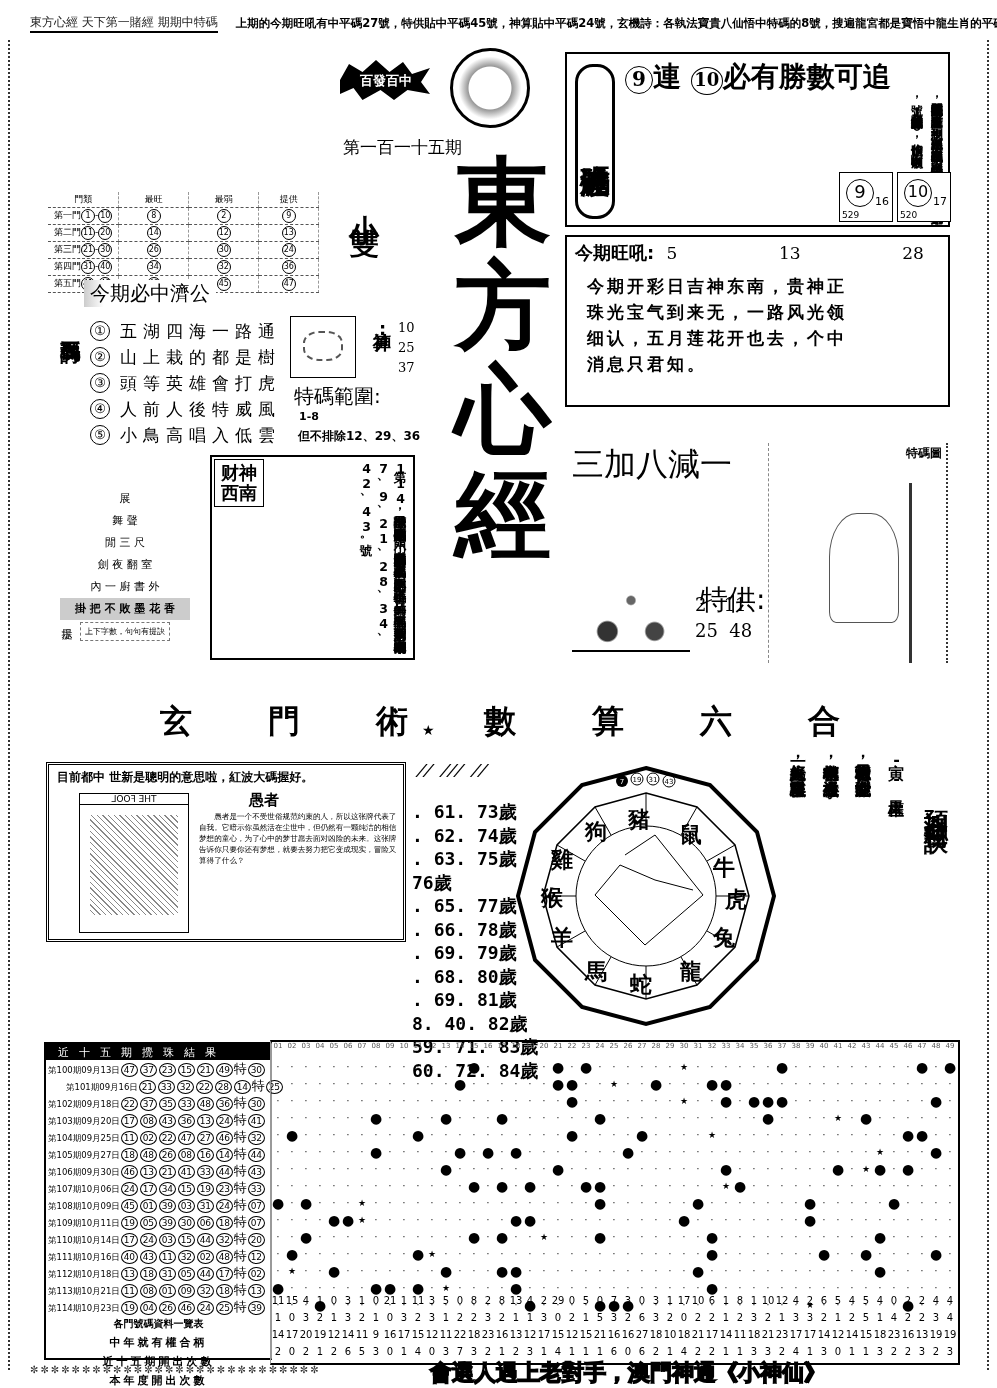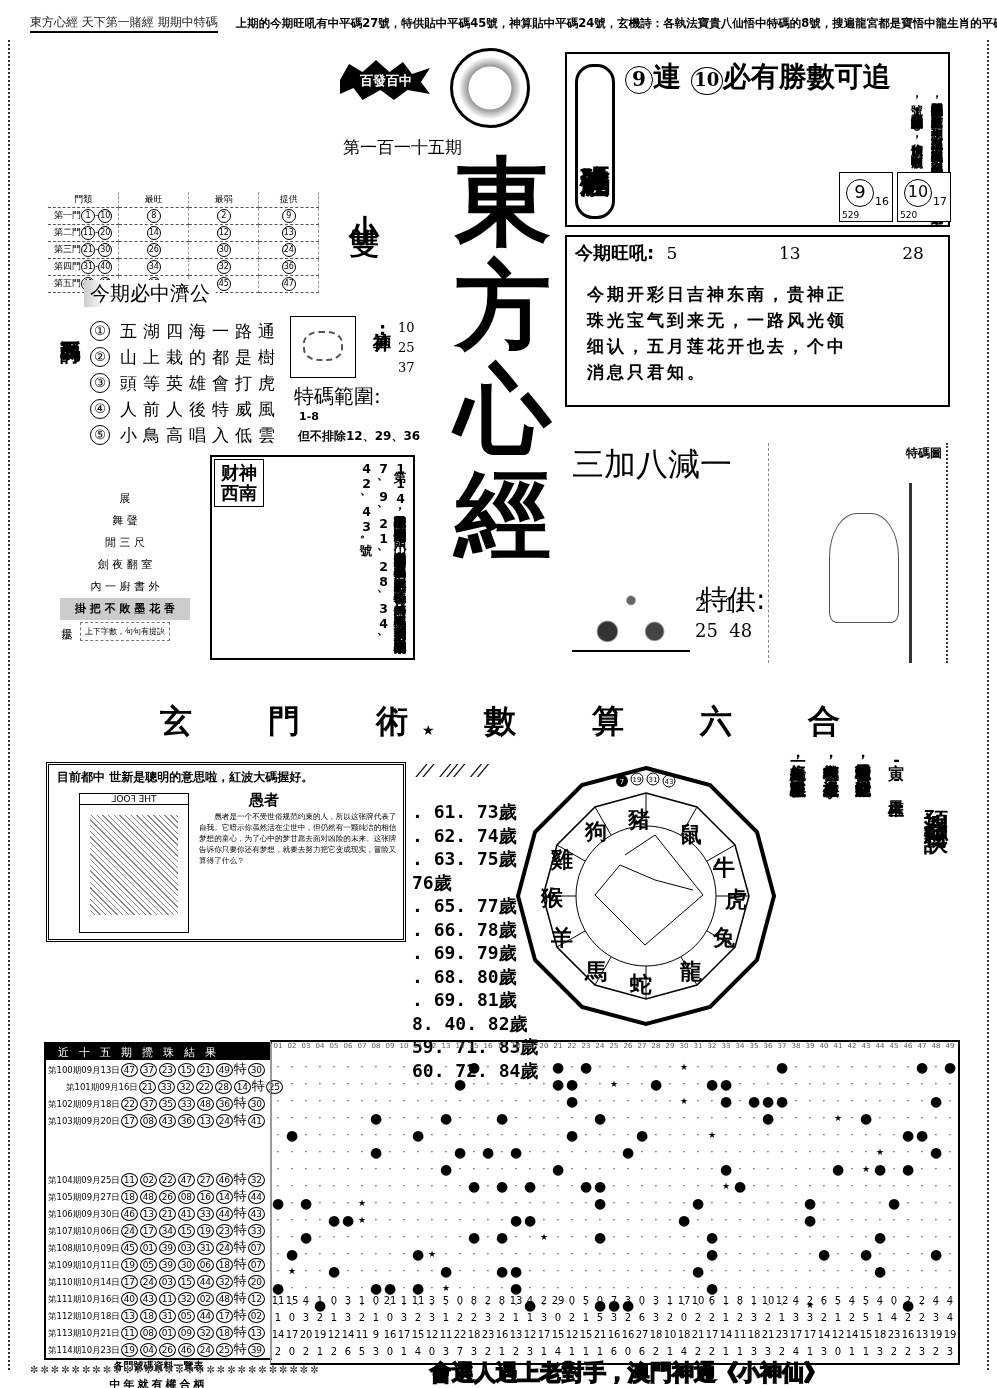--- a/index.html
+++ b/index.html
@@ -166,21 +166,21 @@
     <span class="abs" style="right:3px;top:22px;font-size:11px;">17</span>
     <span class="abs" style="left:2px;bottom:1px;font-size:9px;">520</span>
   </div>
 </div>
 
 <div class="abs box" style="left:565px;top:235px;width:385px;height:172px;">
   <div class="abs" style="left:8px;top:4px;font-size:18px;font-weight:bold;white-space:nowrap;">
     <span>今期旺吼:</span>
     <span style="font-family:'DejaVu Serif',serif;font-weight:normal;font-size:17px;word-spacing:20px;margin-left:6px;"><span>5</span>&nbsp;&nbsp;&nbsp;&nbsp;<span>13</span>&nbsp;&nbsp;&nbsp;&nbsp;<span>28</span>&nbsp;&nbsp;&nbsp;&nbsp;&nbsp;&nbsp;&nbsp;&nbsp;</span>
   </div>
-  <div class="abs" style="left:20px;top:44px;font-size:17px;font-weight:bold;line-height:26px;letter-spacing:3px;">
+  <div class="abs" style="left:20px;top:36px;font-size:17px;font-weight:bold;line-height:26px;letter-spacing:3px;">
     <div>今期开彩日吉神东南，贵神正</div>
       <div>珠光宝气到来无，一路风光领</div>
       <div>细认，五月莲花开也去，个中</div>
       <div>消息只君知。</div>
   </div>
 </div>
 
 <div class="abs" style="left:572px;top:436px;font-size:32px;line-height:56px;">
   <div>三加八減一</div>
 </div>
@@ -284,21 +284,21 @@
 <div class="abs vtext" style="left:820px;top:752px;font-size:16px;font-weight:bold;height:280px;">中年就有權合柄，一生衣祿必享通。</div>
 <div class="abs vtext" style="left:787px;top:752px;font-size:16px;font-weight:bold;height:280px;">為人一生人緣好，駁得上司來器重。</div>
 
 <div class="abs" style="left:44px;top:1042px;width:228px;height:318px;border:2px solid #000;border-right:1px solid #999;">
   <div style="background:#000;color:#fff;font-size:11px;letter-spacing:10px;padding:1px 12px;height:16px;">近十五期攪珠結果</div>
   <div id="hist-rows">
       <div style="font-size: 8.5px; height: 17px; line-height: 17px; white-space: nowrap; padding-left: 2px;"><span>第100期09月13日</span><span class="ball">47</span><span class="ball">37</span><span class="ball">23</span><span class="ball">15</span><span class="ball">21</span><span class="ball">49</span><span style="font-size:13px">特</span><span class="ball">30</span></div>
       <div style="font-size: 8.5px; height: 17px; line-height: 17px; white-space: nowrap; padding-left: 20px;"><span>第101期09月16日</span><span class="ball">21</span><span class="ball">33</span><span class="ball">32</span><span class="ball">22</span><span class="ball">28</span><span class="ball">14</span><span style="font-size:13px">特</span><span class="ball">25</span></div>
       <div style="font-size: 8.5px; height: 17px; line-height: 17px; white-space: nowrap; padding-left: 2px;"><span>第102期09月18日</span><span class="ball">22</span><span class="ball">37</span><span class="ball">35</span><span class="ball">33</span><span class="ball">48</span><span class="ball">36</span><span style="font-size:13px">特</span><span class="ball">30</span></div>
       <div style="font-size: 8.5px; height: 17px; line-height: 17px; white-space: nowrap; padding-left: 2px;"><span>第103期09月20日</span><span class="ball">17</span><span class="ball">08</span><span class="ball">43</span><span class="ball">36</span><span class="ball">13</span><span class="ball">24</span><span style="font-size:13px">特</span><span class="ball">41</span></div>
-      <div style="font-size: 8.5px; height: 17px; line-height: 17px; white-space: nowrap; padding-left: 2px; margin-top: 42px;"><span>第104期09月25日</span><span class="ball">11</span><span class="ball">02</span><span class="ball">22</span><span class="ball">47</span><span class="ball">27</span><span class="ball">46</span><span style="font-size:13px">特</span><span class="ball">32</span></div>
+      <div style="font-size: 8.5px; height: 17px; line-height: 17px; white-space: nowrap; padding-left: 2px;"><span>第104期09月25日</span><span class="ball">11</span><span class="ball">02</span><span class="ball">22</span><span class="ball">47</span><span class="ball">27</span><span class="ball">46</span><span style="font-size:13px">特</span><span class="ball">32</span></div>
       <div style="font-size: 8.5px; height: 17px; line-height: 17px; white-space: nowrap; padding-left: 2px;"><span>第105期09月27日</span><span class="ball">18</span><span class="ball">48</span><span class="ball">26</span><span class="ball">08</span><span class="ball">16</span><span class="ball">14</span><span style="font-size:13px">特</span><span class="ball">44</span></div>
       <div style="font-size: 8.5px; height: 17px; line-height: 17px; white-space: nowrap; padding-left: 2px;"><span>第106期09月30日</span><span class="ball">46</span><span class="ball">13</span><span class="ball">21</span><span class="ball">41</span><span class="ball">33</span><span class="ball">44</span><span style="font-size:13px">特</span><span class="ball">43</span></div>
       <div style="font-size: 8.5px; height: 17px; line-height: 17px; white-space: nowrap; padding-left: 2px;"><span>第107期10月06日</span><span class="ball">24</span><span class="ball">17</span><span class="ball">34</span><span class="ball">15</span><span class="ball">19</span><span class="ball">23</span><span style="font-size:13px">特</span><span class="ball">33</span></div>
       <div style="font-size: 8.5px; height: 17px; line-height: 17px; white-space: nowrap; padding-left: 2px;"><span>第108期10月09日</span><span class="ball">45</span><span class="ball">01</span><span class="ball">39</span><span class="ball">03</span><span class="ball">31</span><span class="ball">24</span><span style="font-size:13px">特</span><span class="ball">07</span></div>
       <div style="font-size: 8.5px; height: 17px; line-height: 17px; white-space: nowrap; padding-left: 2px;"><span>第109期10月11日</span><span class="ball">19</span><span class="ball">05</span><span class="ball">39</span><span class="ball">30</span><span class="ball">06</span><span class="ball">18</span><span style="font-size:13px">特</span><span class="ball">07</span></div>
       <div style="font-size: 8.5px; height: 17px; line-height: 17px; white-space: nowrap; padding-left: 2px;"><span>第110期10月14日</span><span class="ball">17</span><span class="ball">24</span><span class="ball">03</span><span class="ball">15</span><span class="ball">44</span><span class="ball">32</span><span style="font-size:13px">特</span><span class="ball">20</span></div>
       <div style="font-size: 8.5px; height: 17px; line-height: 17px; white-space: nowrap; padding-left: 2px;"><span>第111期10月16日</span><span class="ball">40</span><span class="ball">43</span><span class="ball">11</span><span class="ball">32</span><span class="ball">02</span><span class="ball">48</span><span style="font-size:13px">特</span><span class="ball">12</span></div>
       <div style="font-size: 8.5px; height: 17px; line-height: 17px; white-space: nowrap; padding-left: 2px;"><span>第112期10月18日</span><span class="ball">13</span><span class="ball">18</span><span class="ball">31</span><span class="ball">05</span><span class="ball">44</span><span class="ball">17</span><span style="font-size:13px">特</span><span class="ball">02</span></div>
       <div style="font-size: 8.5px; height: 17px; line-height: 17px; white-space: nowrap; padding-left: 2px;"><span>第113期10月21日</span><span class="ball">11</span><span class="ball">08</span><span class="ball">01</span><span class="ball">09</span><span class="ball">32</span><span class="ball">18</span><span style="font-size:13px">特</span><span class="ball">13</span></div>
       <div style="font-size: 8.5px; height: 17px; line-height: 17px; white-space: nowrap; padding-left: 2px;"><span>第114期10月23日</span><span class="ball">19</span><span class="ball">04</span><span class="ball">26</span><span class="ball">46</span><span class="ball">24</span><span class="ball">25</span><span style="font-size:13px">特</span><span class="ball">39</span></div>

